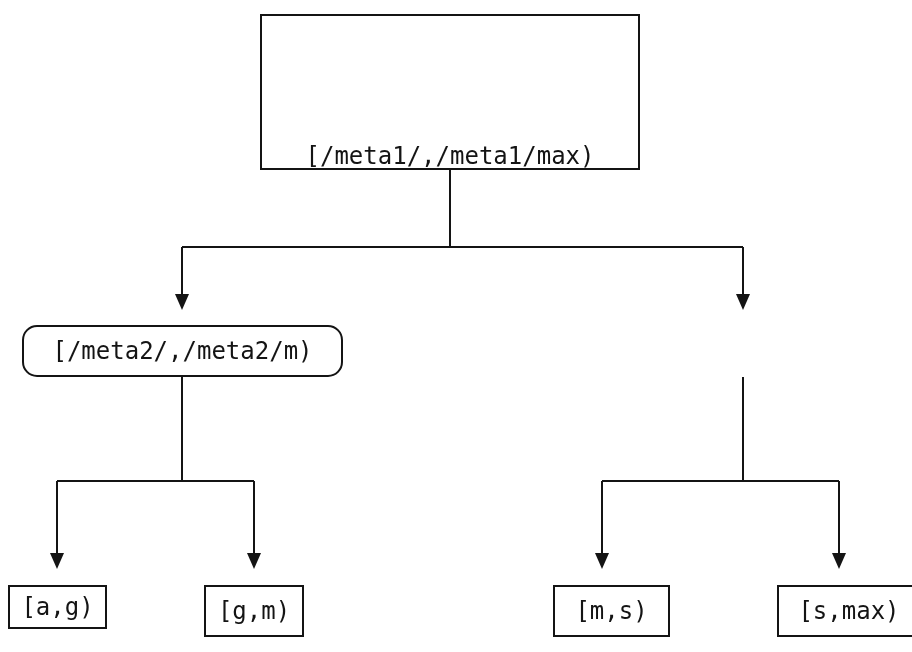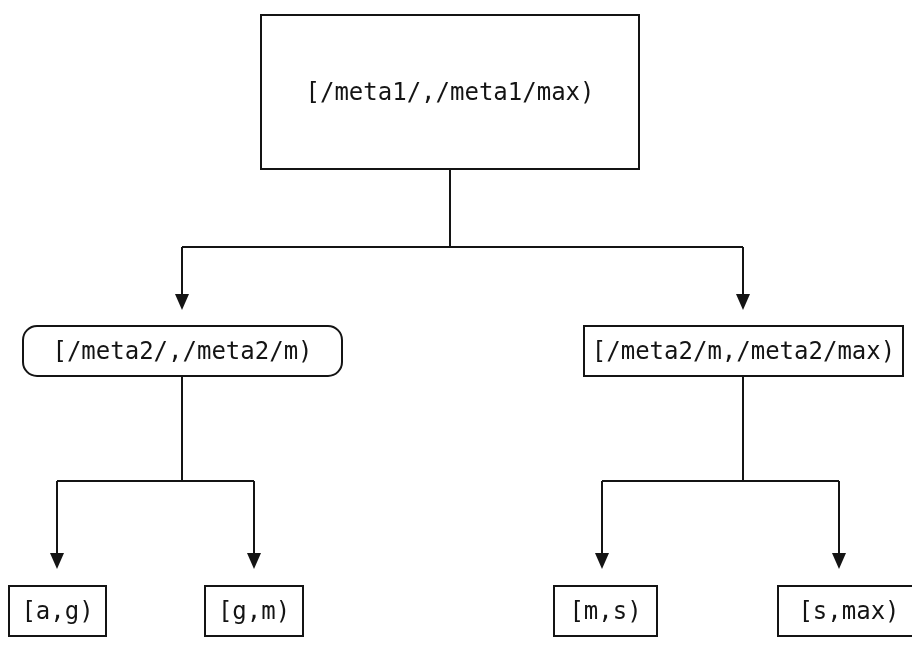--- a/index.html
+++ b/index.html
@@ -30,26 +30,26 @@
     border: 2px solid #141414;
     background: #ffffff;
     display: flex;
     align-items: center;
     justify-content: center;
     color: #141414;
     font-size: 24px;
     white-space: nowrap;
     line-height: 1;
   }
-  .node-root   { left: 260px; top: 14px;  width: 380px; height: 156px; }
+  .node-root   { left: 260px; top: 14px;  width: 380px; height: 156px; align-items: flex-end; }
   .node-left   { left: 22px;  top: 325px; width: 321px; height: 52px; border-radius: 15px; }
   .node-right  { left: 583px; top: 325px; width: 321px; height: 52px; }
-  .node-ag     { left: 8px;   top: 585px; width: 99px;  height: 52px; }
+  .node-ag     { left: 8px;   top: 585px; width: 99px;  height: 44px; }
   .node-gm     { left: 204px; top: 585px; width: 100px; height: 52px; }
-  .node-ms     { left: 553px; top: 585px; width: 105px;  height: 52px; }
+  .node-ms     { left: 553px; top: 585px; width: 117px;  height: 52px; }
   .node-smax   { left: 777px; top: 585px; width: 144px; height: 52px; }
 </style>
 </head>
 <body>
 
 <div class="canvas">
 
   <svg class="edges" viewBox="0 0 912 652" xmlns="http://www.w3.org/2000/svg" fill="none">
 
     <path d="M450,170 L450,247 M182,247 L743,247 M182,247 L182,294 M743,247 L743,294" stroke-width="2" stroke="#141414"></path>
@@ -66,23 +66,20 @@
   </svg>
 
   <div class="node node-root">
     <span>[/meta1/,/meta1/max)</span>
   </div>
 
   <div class="node node-left">
     <span>[/meta2/,/meta2/m)</span>
   </div>
 
-  <div class="node node-right">
-    <span>[/meta2/m,/meta2/max)</span>
-  </div>
 
   <div class="node node-ag">
     <span>[a,g)</span>
   </div>
 
   <div class="node node-gm">
     <span>[g,m)</span>
   </div>
 
   <div class="node node-ms">

